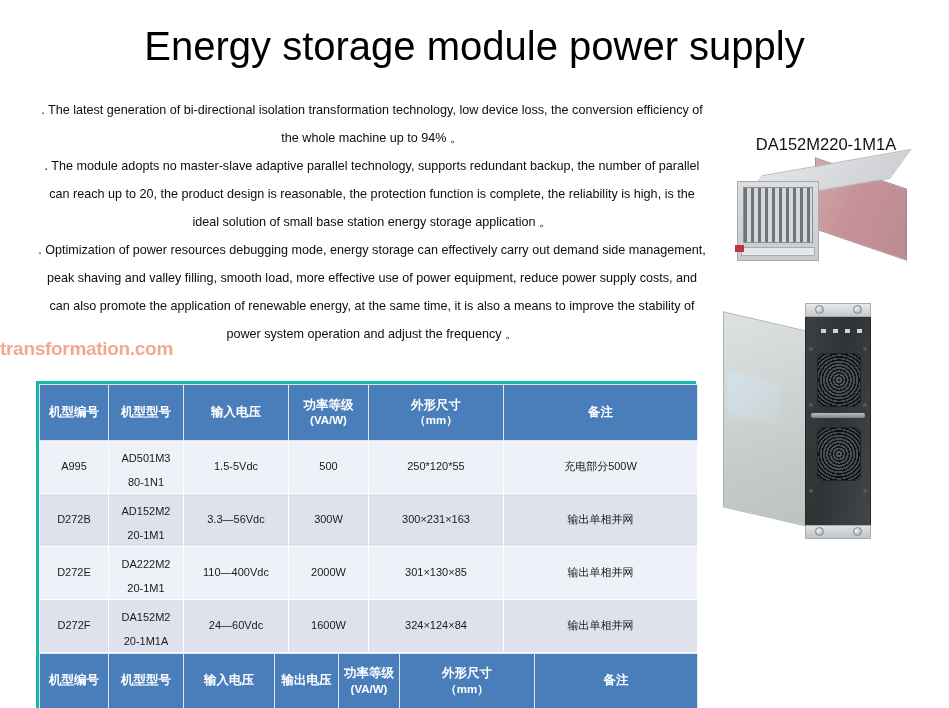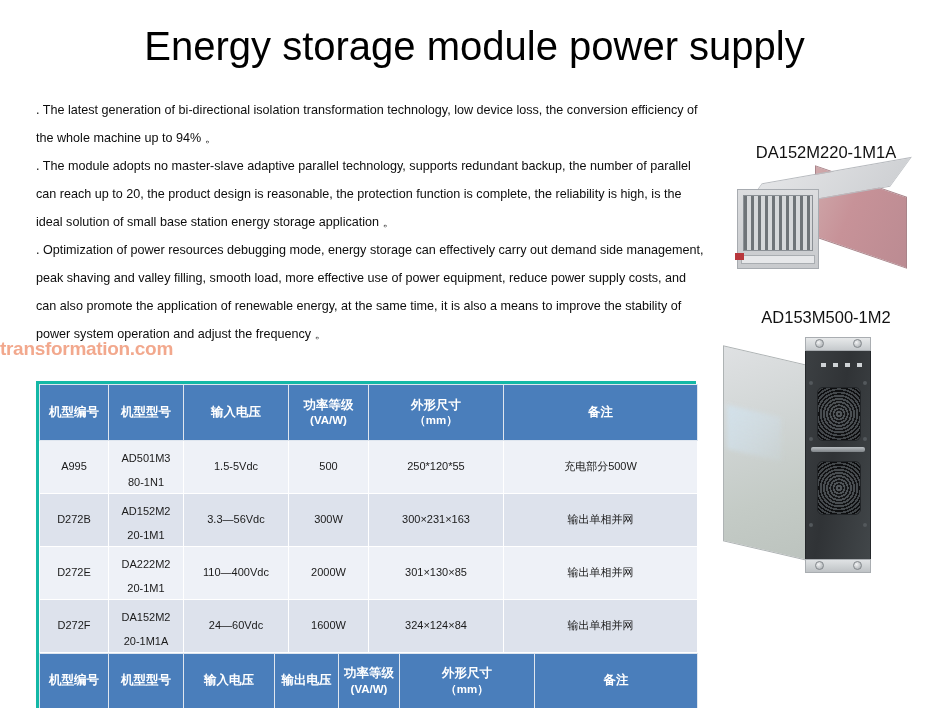--- a/index.html
+++ b/index.html
@@ -32,21 +32,21 @@
   .body-copy {
     position: absolute;
     left: 36px; top: 96px;
     width: 672px;
   }
   .para {
     font-size: 12.6px;
     line-height: 28px;
     color: #0d0d0d;
     margin: 0;
-    text-align: left;
+    text-align: center;
     white-space: normal;
   }
 
   
   .watermark {
     position: absolute;
     left: 0px; top: 338px;
     font-size: 19px;
     font-weight: 700;
     color: #f09a7a;
@@ -365,34 +365,33 @@
         <th><span>外形尺寸</span><span class="sub">（mm）</span></th>
         <th><span>备注</span></th>
       </tr>
     </tbody>
   </table>
 </div>
 
 <div class="products">
 
 
-  <div class="prod" style="margin-top:32px;">
+  <div class="prod" style="margin-top:24px;">
     <div class="prod-label">DA152M220-1M1A</div>
     <div class="prod-img p2">
       <div class="bodySide"></div>
       <div class="bodyTop"></div>
       <div class="faceplate"></div>
       <div class="grille"></div>
       <div class="slot"></div>
       <div class="tab"></div>
     </div>
   </div>
 
   <div class="prod" style="margin-top:28px;">
-    <div class="prod-label">AD153M500-1M2</div>
     <div class="prod-img p3">
       <div class="side"></div>
       <div class="sideGlow"></div>
       <div class="front"></div>
       <div class="flangeT"></div>
       <div class="flangeB"></div>
       <div class="bolt" style="left:104px; top:6px;"></div>
       <div class="bolt" style="left:142px; top:6px;"></div>
       <div class="bolt" style="left:104px; top:228px;"></div>
       <div class="bolt" style="left:142px; top:228px;"></div>

